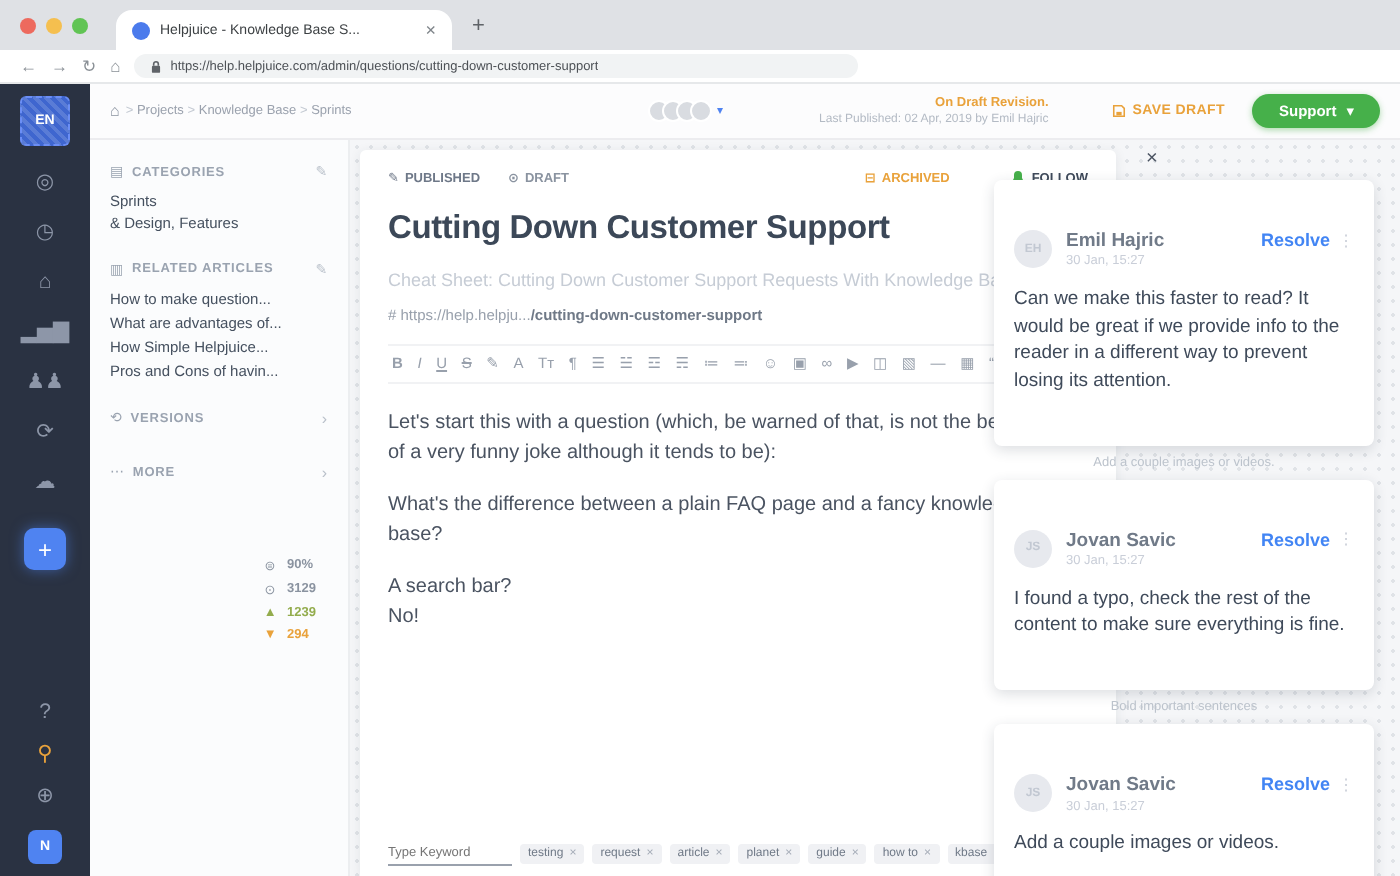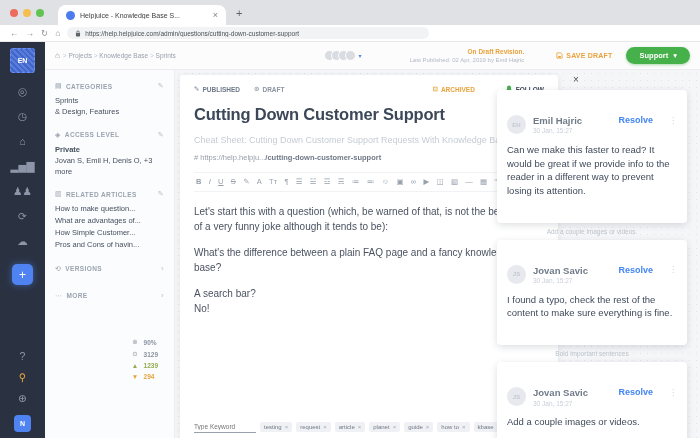--- a/index.html
+++ b/index.html
@@ -94,21 +94,21 @@
   .compane{position:absolute;left:322px;top:0;width:196px;bottom:0;}
   .close{position:absolute;left:76px;top:4px;font-size:10px;color:#4a5361;}
   .comlist{position:absolute;top:20px;left:0;right:6px;}
   .cmt{background:#fff;border-radius:4px;box-shadow:0 2px 7px rgba(40,50,70,.16);padding:25px 10px;}
   .cmt-h{display:flex;align-items:flex-start;}
   .cav{width:19px;height:19px;border-radius:50%;background:#e7e9ee;color:#c2c8d2;font-size:6px;font-weight:bold;
         display:flex;align-items:center;justify-content:center;margin-right:7px;flex:none;}
   .cinfo{line-height:1.3;}
   .cname{font-size:9.5px;font-weight:bold;color:#707a88;}
   .ctime{font-size:6.5px;color:#c9ced8;}
-  .cact{margin-left:auto;display:flex;align-items:center;gap:16px;}
+  .cact{margin-left:auto;display:flex;align-items:center;gap:4px;}
   .resolve{font-size:9px;font-weight:bold;color:#4285f4;}
   .kebab{font-size:8px;color:#c9ced8;}
   .ctext{font-size:9.5px;color:#3f4a5a;line-height:1.45;margin-top:7px;}
   .ghost{font-size:6.5px;color:#bcc3cc;text-align:center;margin:5px 0;}
   .tail{width:0;border-left:1px dashed #c6ccd4;height:46px;margin:4px auto 0;}
 </style>
 </head>
 <body>
 
 <div class="shot">
@@ -203,37 +203,28 @@
             <div class="sec-h">
               <span class="sic">▤</span>
               <span>CATEGORIES</span>
               <span class="pencil">✎</span>
             </div>
             <div class="sec-line">Sprints</div>
             <div class="sec-line">&amp; Design, Features</div>
           </div>
           <div class="sec">
             <div class="sec-h">
-              <span class="sic">◈</span>
-              <span>ACCESS LEVEL</span>
-              <span class="pencil">✎</span>
-            </div>
-            <div class="sec-line b">Private</div>
-            <div class="sec-line">Jovan S, Emil H, Denis O, +3 more</div>
-          </div>
-          <div class="sec">
-            <div class="sec-h">
               <span class="sic">▥</span>
               <span>RELATED ARTICLES</span>
               <span class="pencil">✎</span>
             </div>
             <div id="related-list">
                 <div class="rel-item">How to make question...</div>
                 <div class="rel-item">What are advantages of...</div>
-                <div class="rel-item">How Simple Customer...</div>
+                <div class="rel-item">How Simple Helpjuice...</div>
                 <div class="rel-item">Pros and Cons of havin...</div>
               </div>
           </div>
           <div class="sec">
             <div class="sec-h">
               <span class="sic">⟲</span>
               <span>VERSIONS</span>
               <span class="chev">›</span>
             </div>
           </div>

